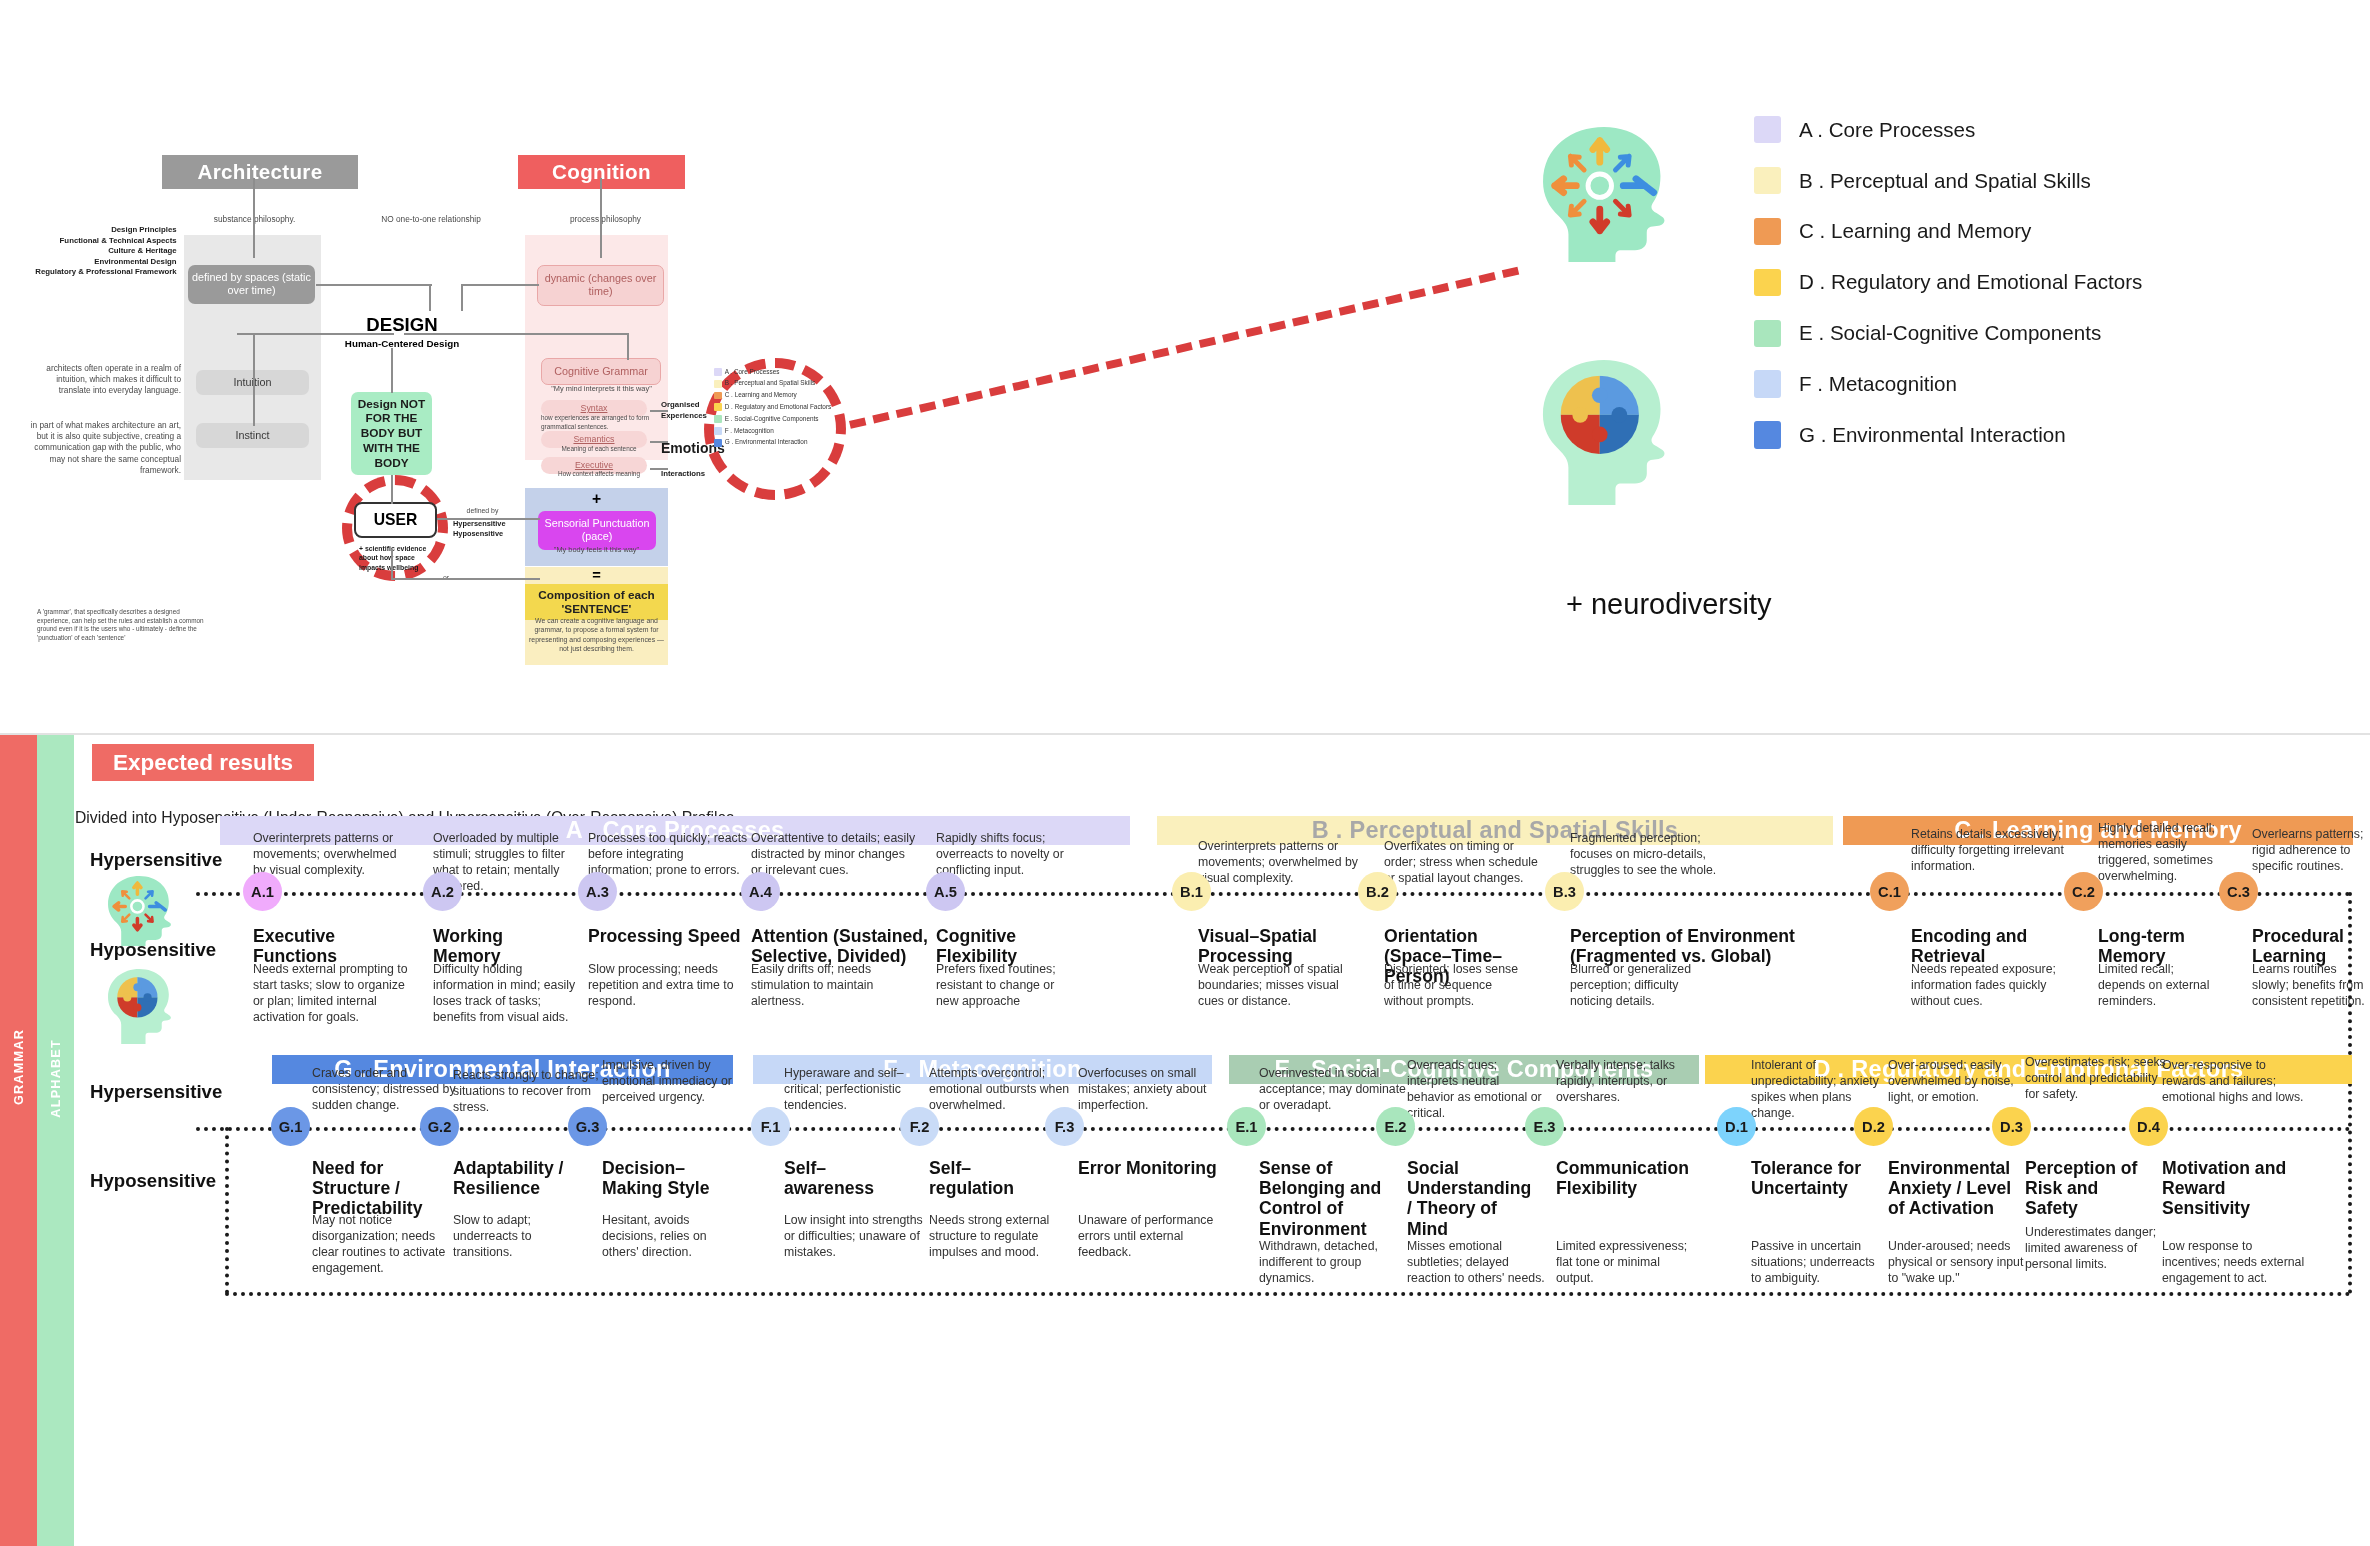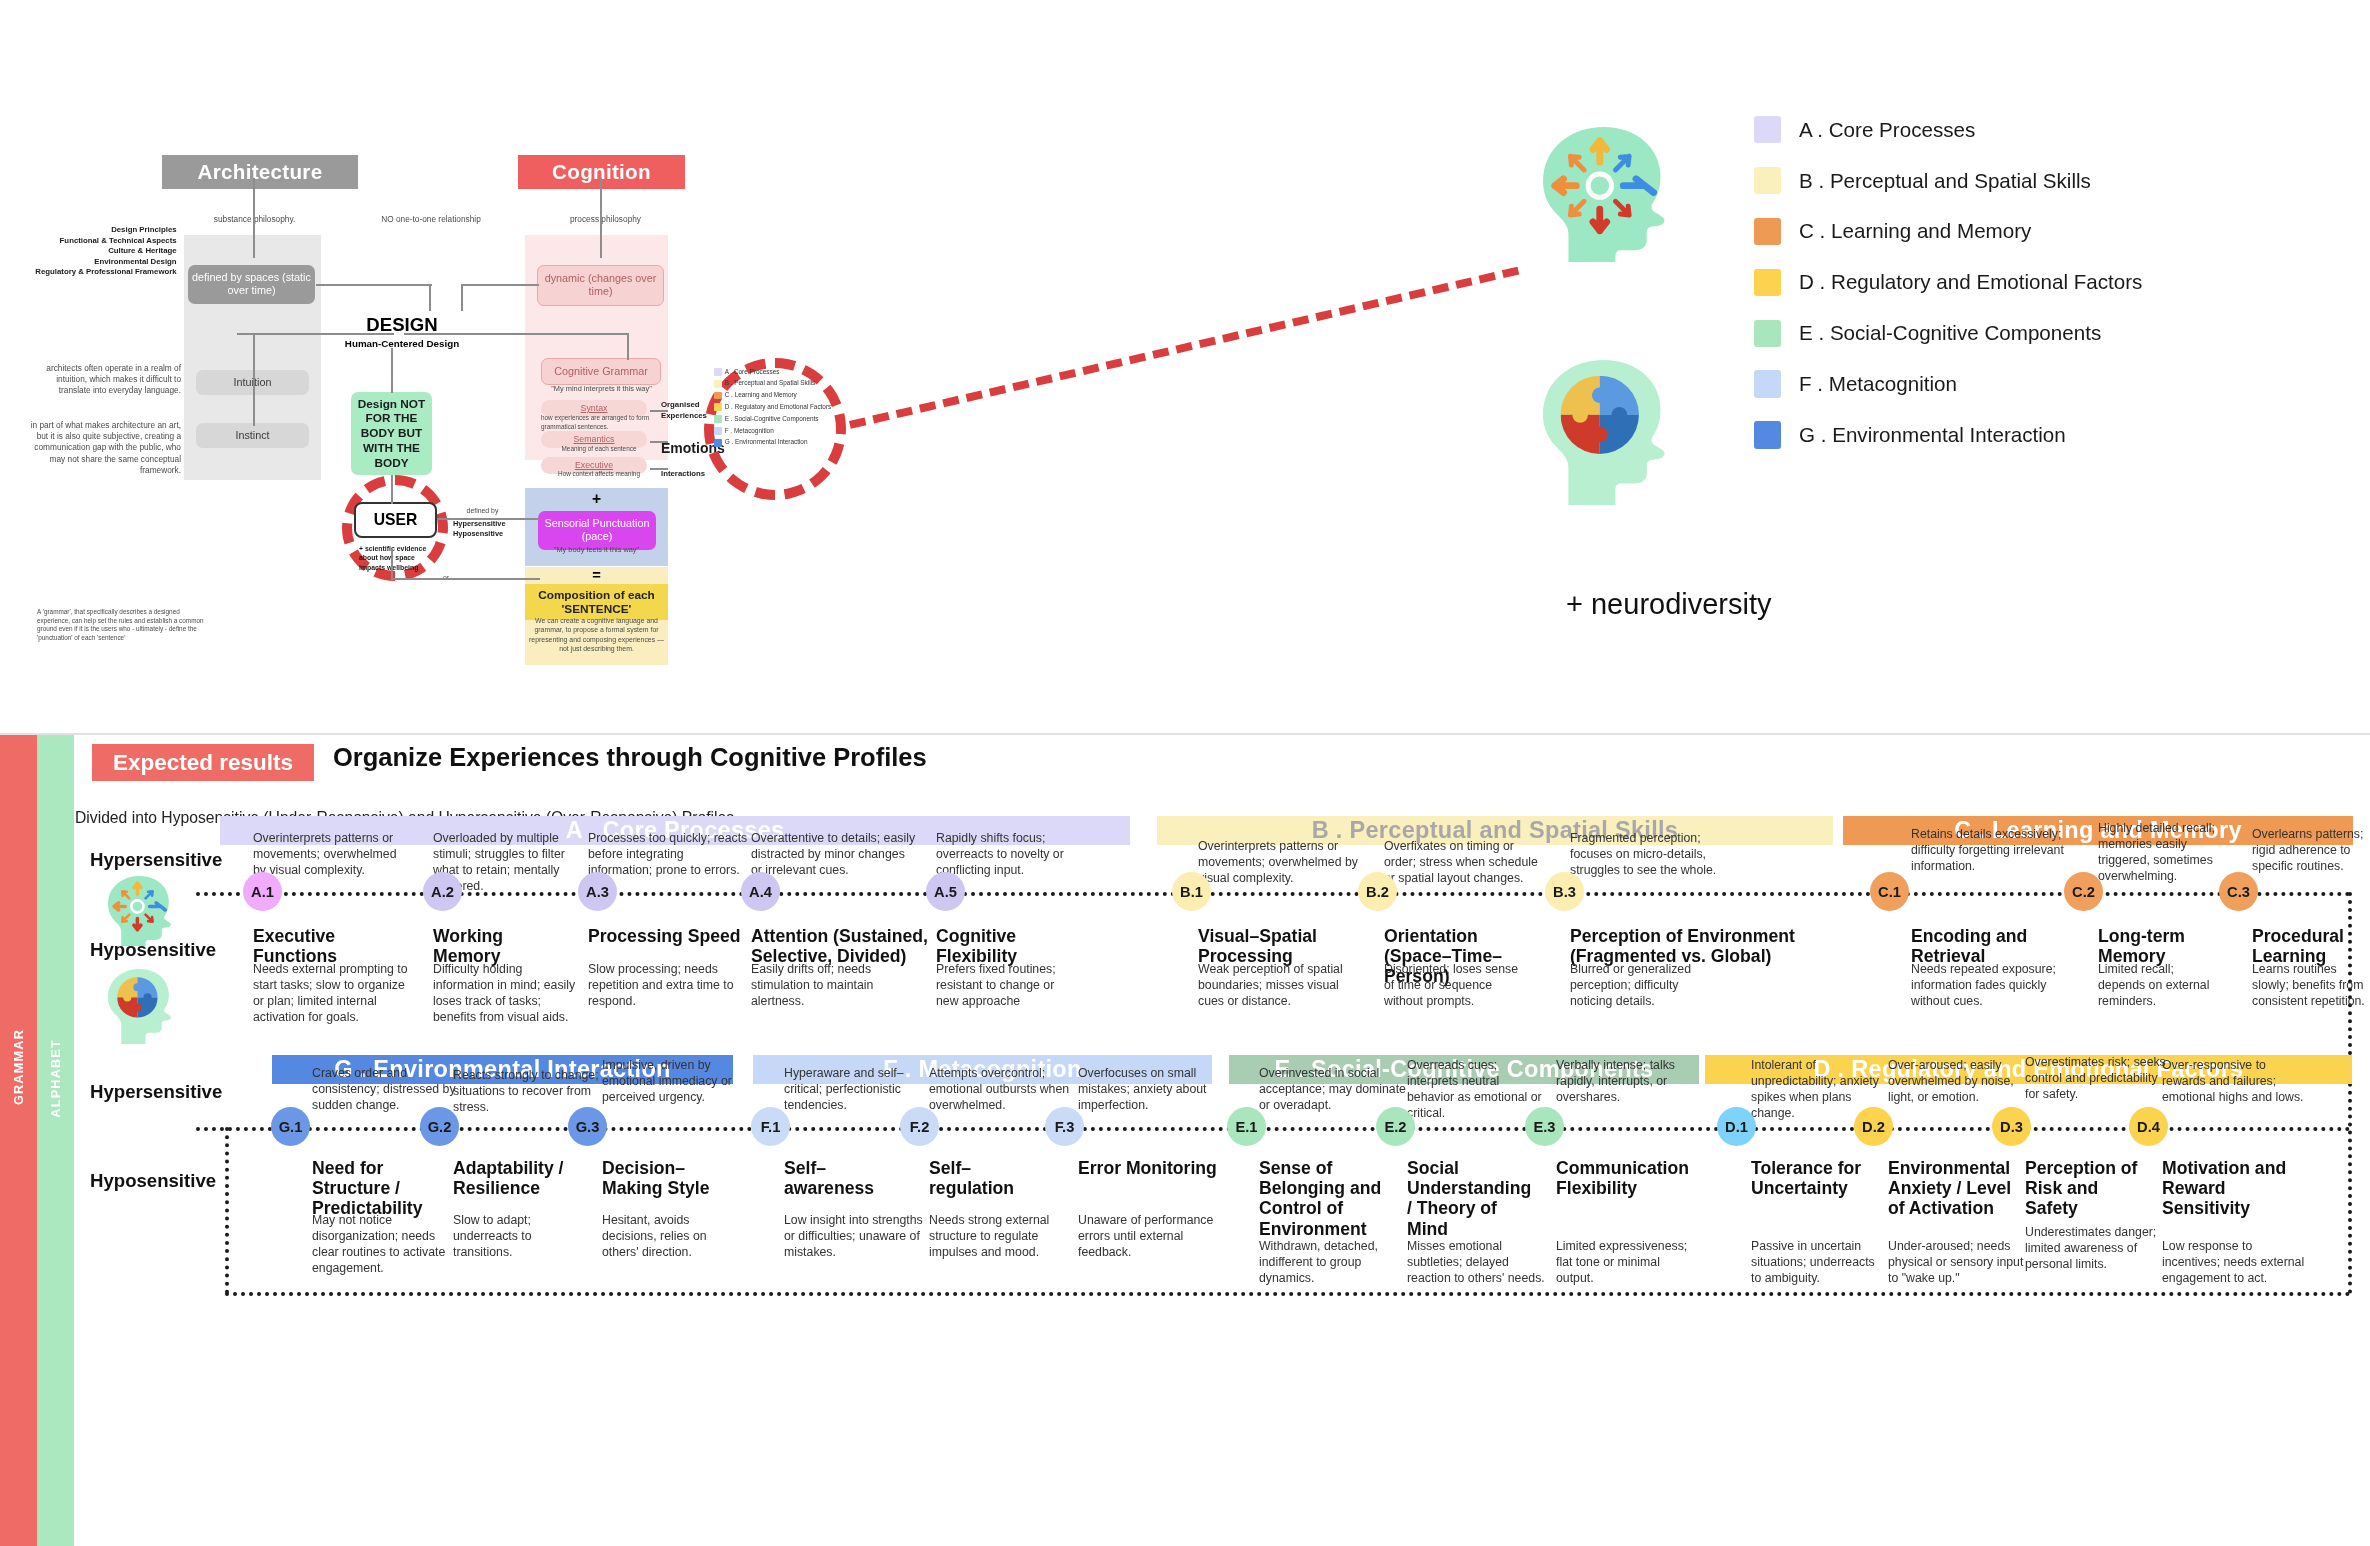--- a/index.html
+++ b/index.html
@@ -286,21 +286,20 @@
 
   <div id="divider"></div>
 
   <div id="bottom">
     <div id="bar-grammar"></div>
     <div id="bar-alphabet"></div>
     <div class="vbar-txt" style="left:11.8px; top:294px;">GRAMMAR</div>
     <div class="vbar-txt" style="left:49px; top:304px;">ALPHABET</div>
 
     <div id="ex-badge">Expected results</div>
-    <div id="ex-title">Organize Experiences through Cognitive Profiles</div>
     <div id="ex-sub">Divided into Hyposensitive (Under-Responsive) and Hypersensitive (Over-Responsive) Profiles</div>
 
     <div class="side-lbl" style="left:90px; top:114px;">Hypersensitive</div>
     <div class="side-lbl" style="left:90px; top:204px;">Hyposensitive</div>
     <div class="side-lbl" style="left:90px; top:346px;">Hypersensitive</div>
     <div class="side-lbl" style="left:90px; top:435px;">Hyposensitive</div>
 
     <div style="position:absolute; left:106px; top:139px;">
       <svg width="76" height="73" viewBox="0 0 150 140">
         <path d="M4 58 C4 22 34 2 66 2 C100 2 124 24 124 52 C124 66 120 74 116 80 C113 85 116 88 120 90 L126 94 C130 97 128 102 122 103 L114 104 C111 105 110 107 110 110 L110 118 C110 124 105 128 98 128 L84 128 C80 128 78 130 78 134 L78 140 L30 140 L30 112 C30 104 26 99 20 93 C10 84 4 72 4 58 Z" fill="#9de8c4"></path>

